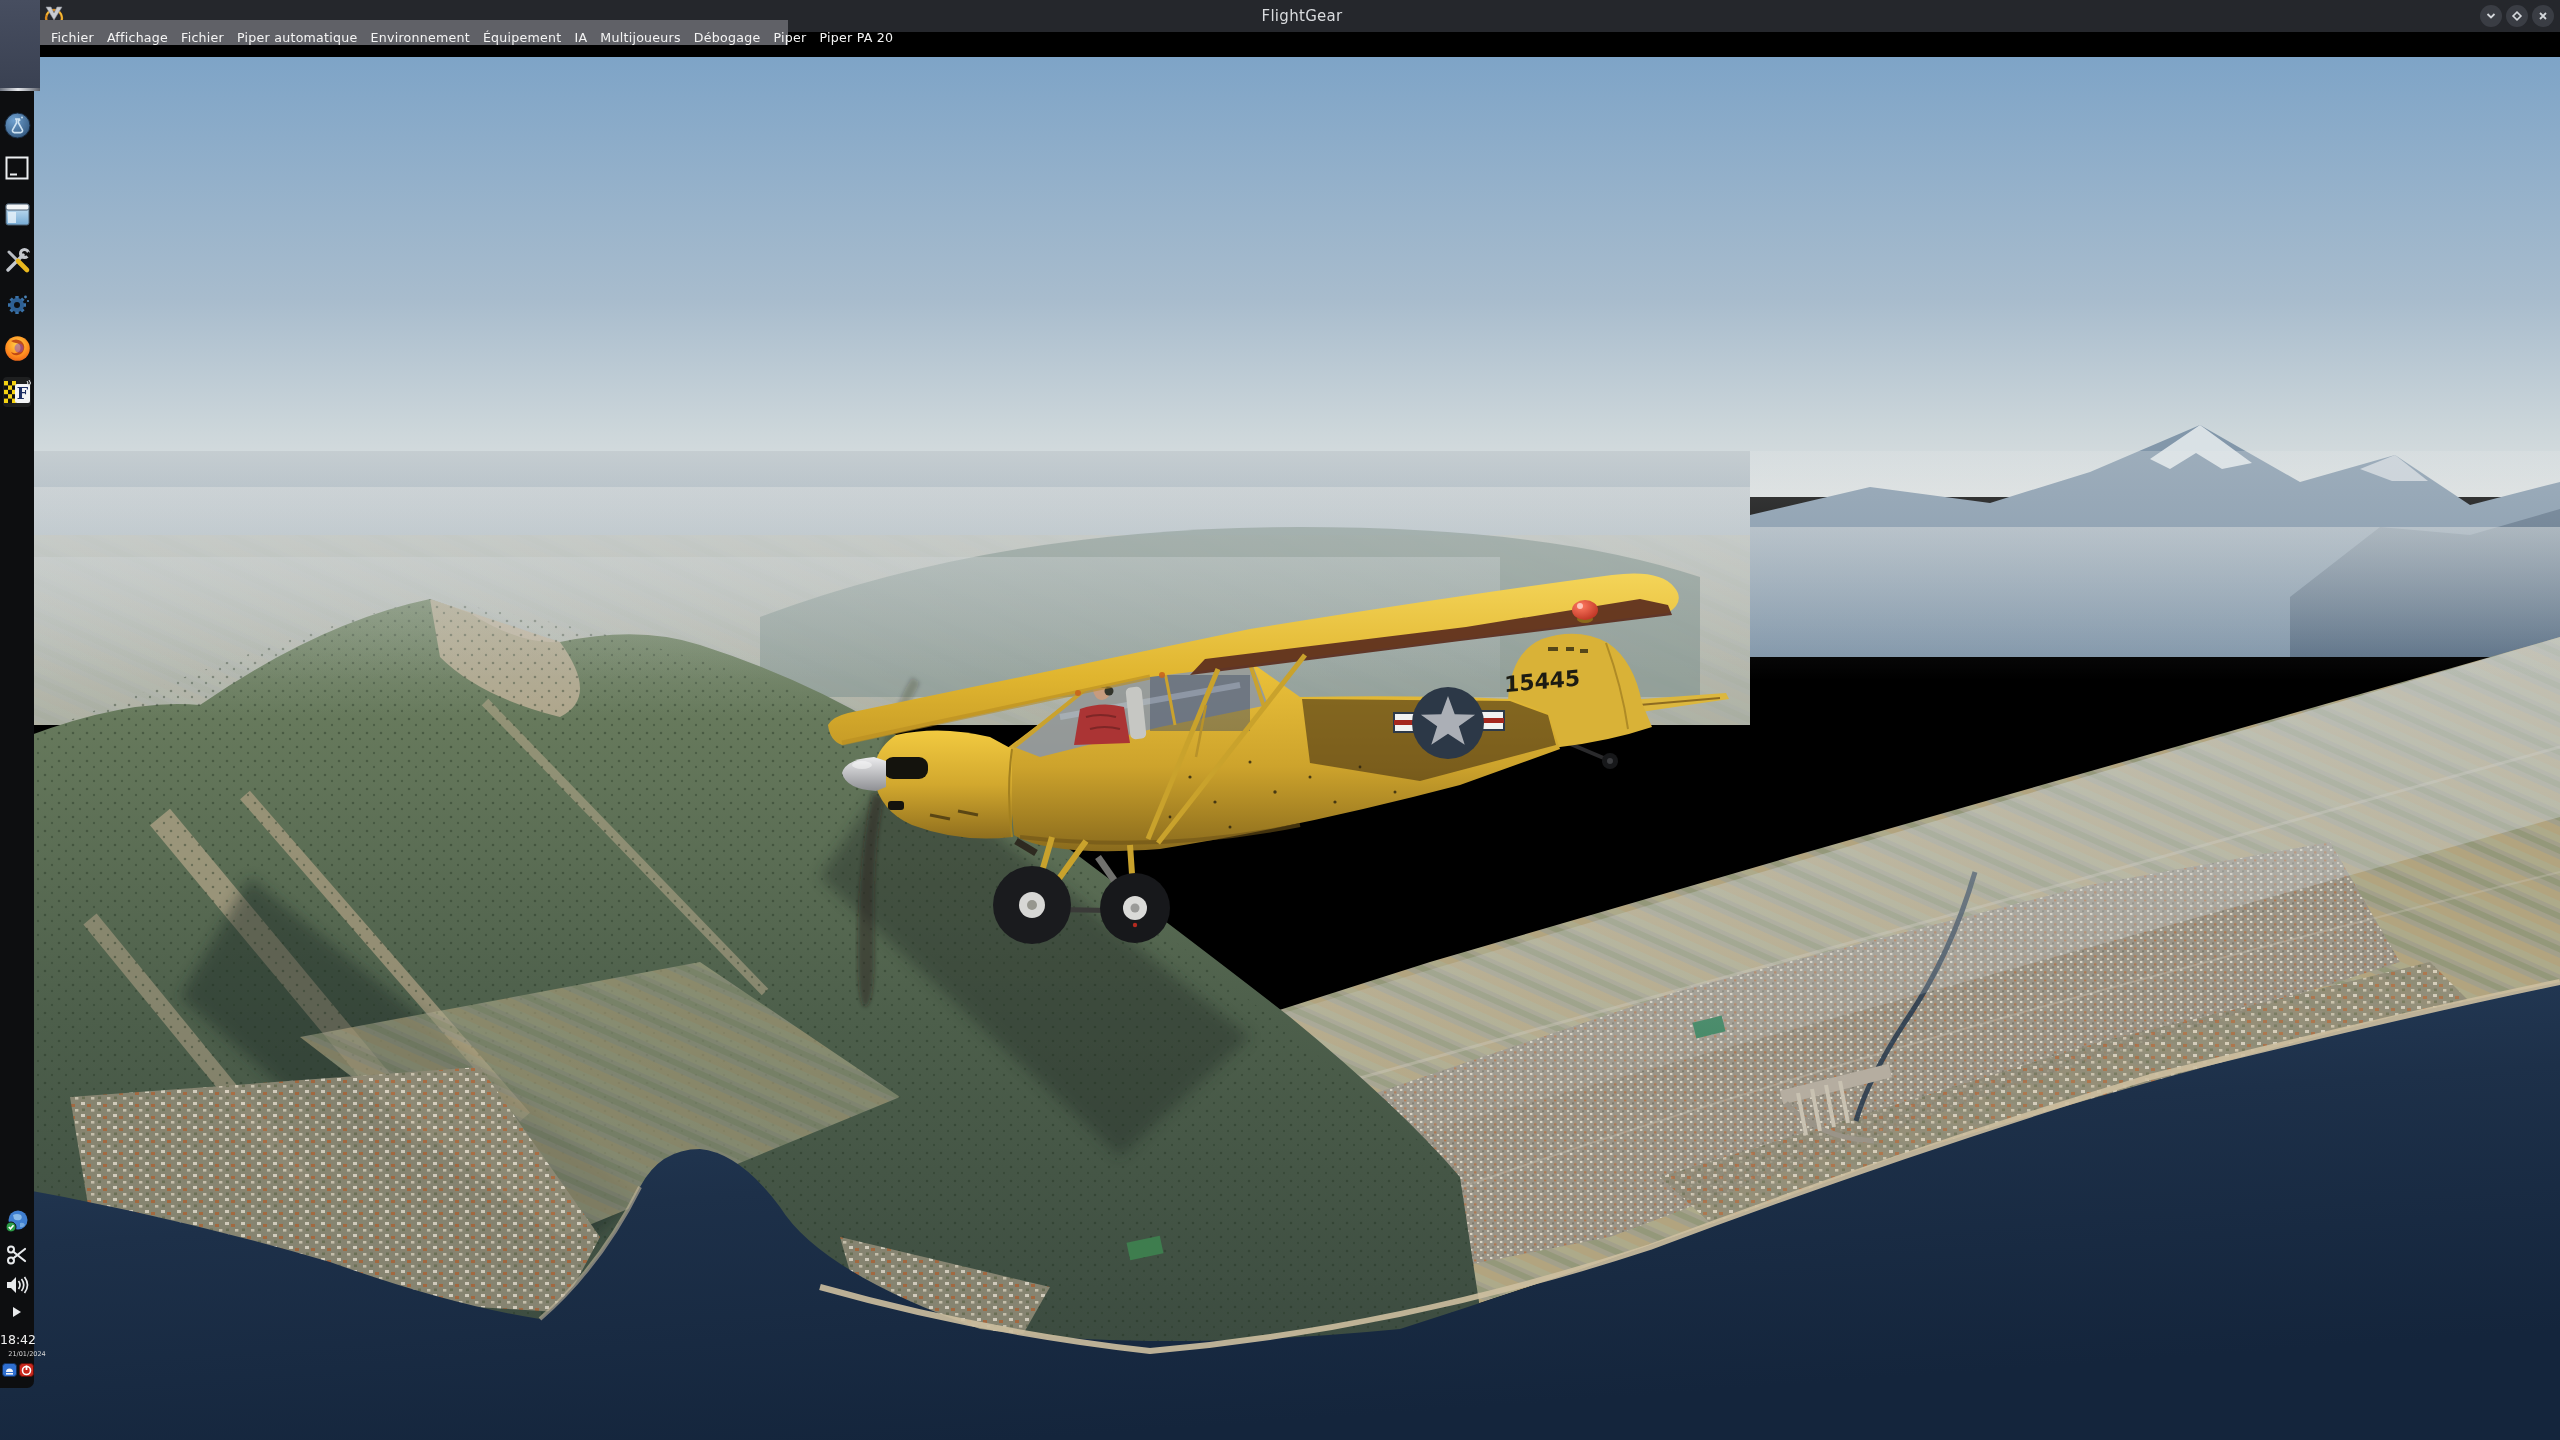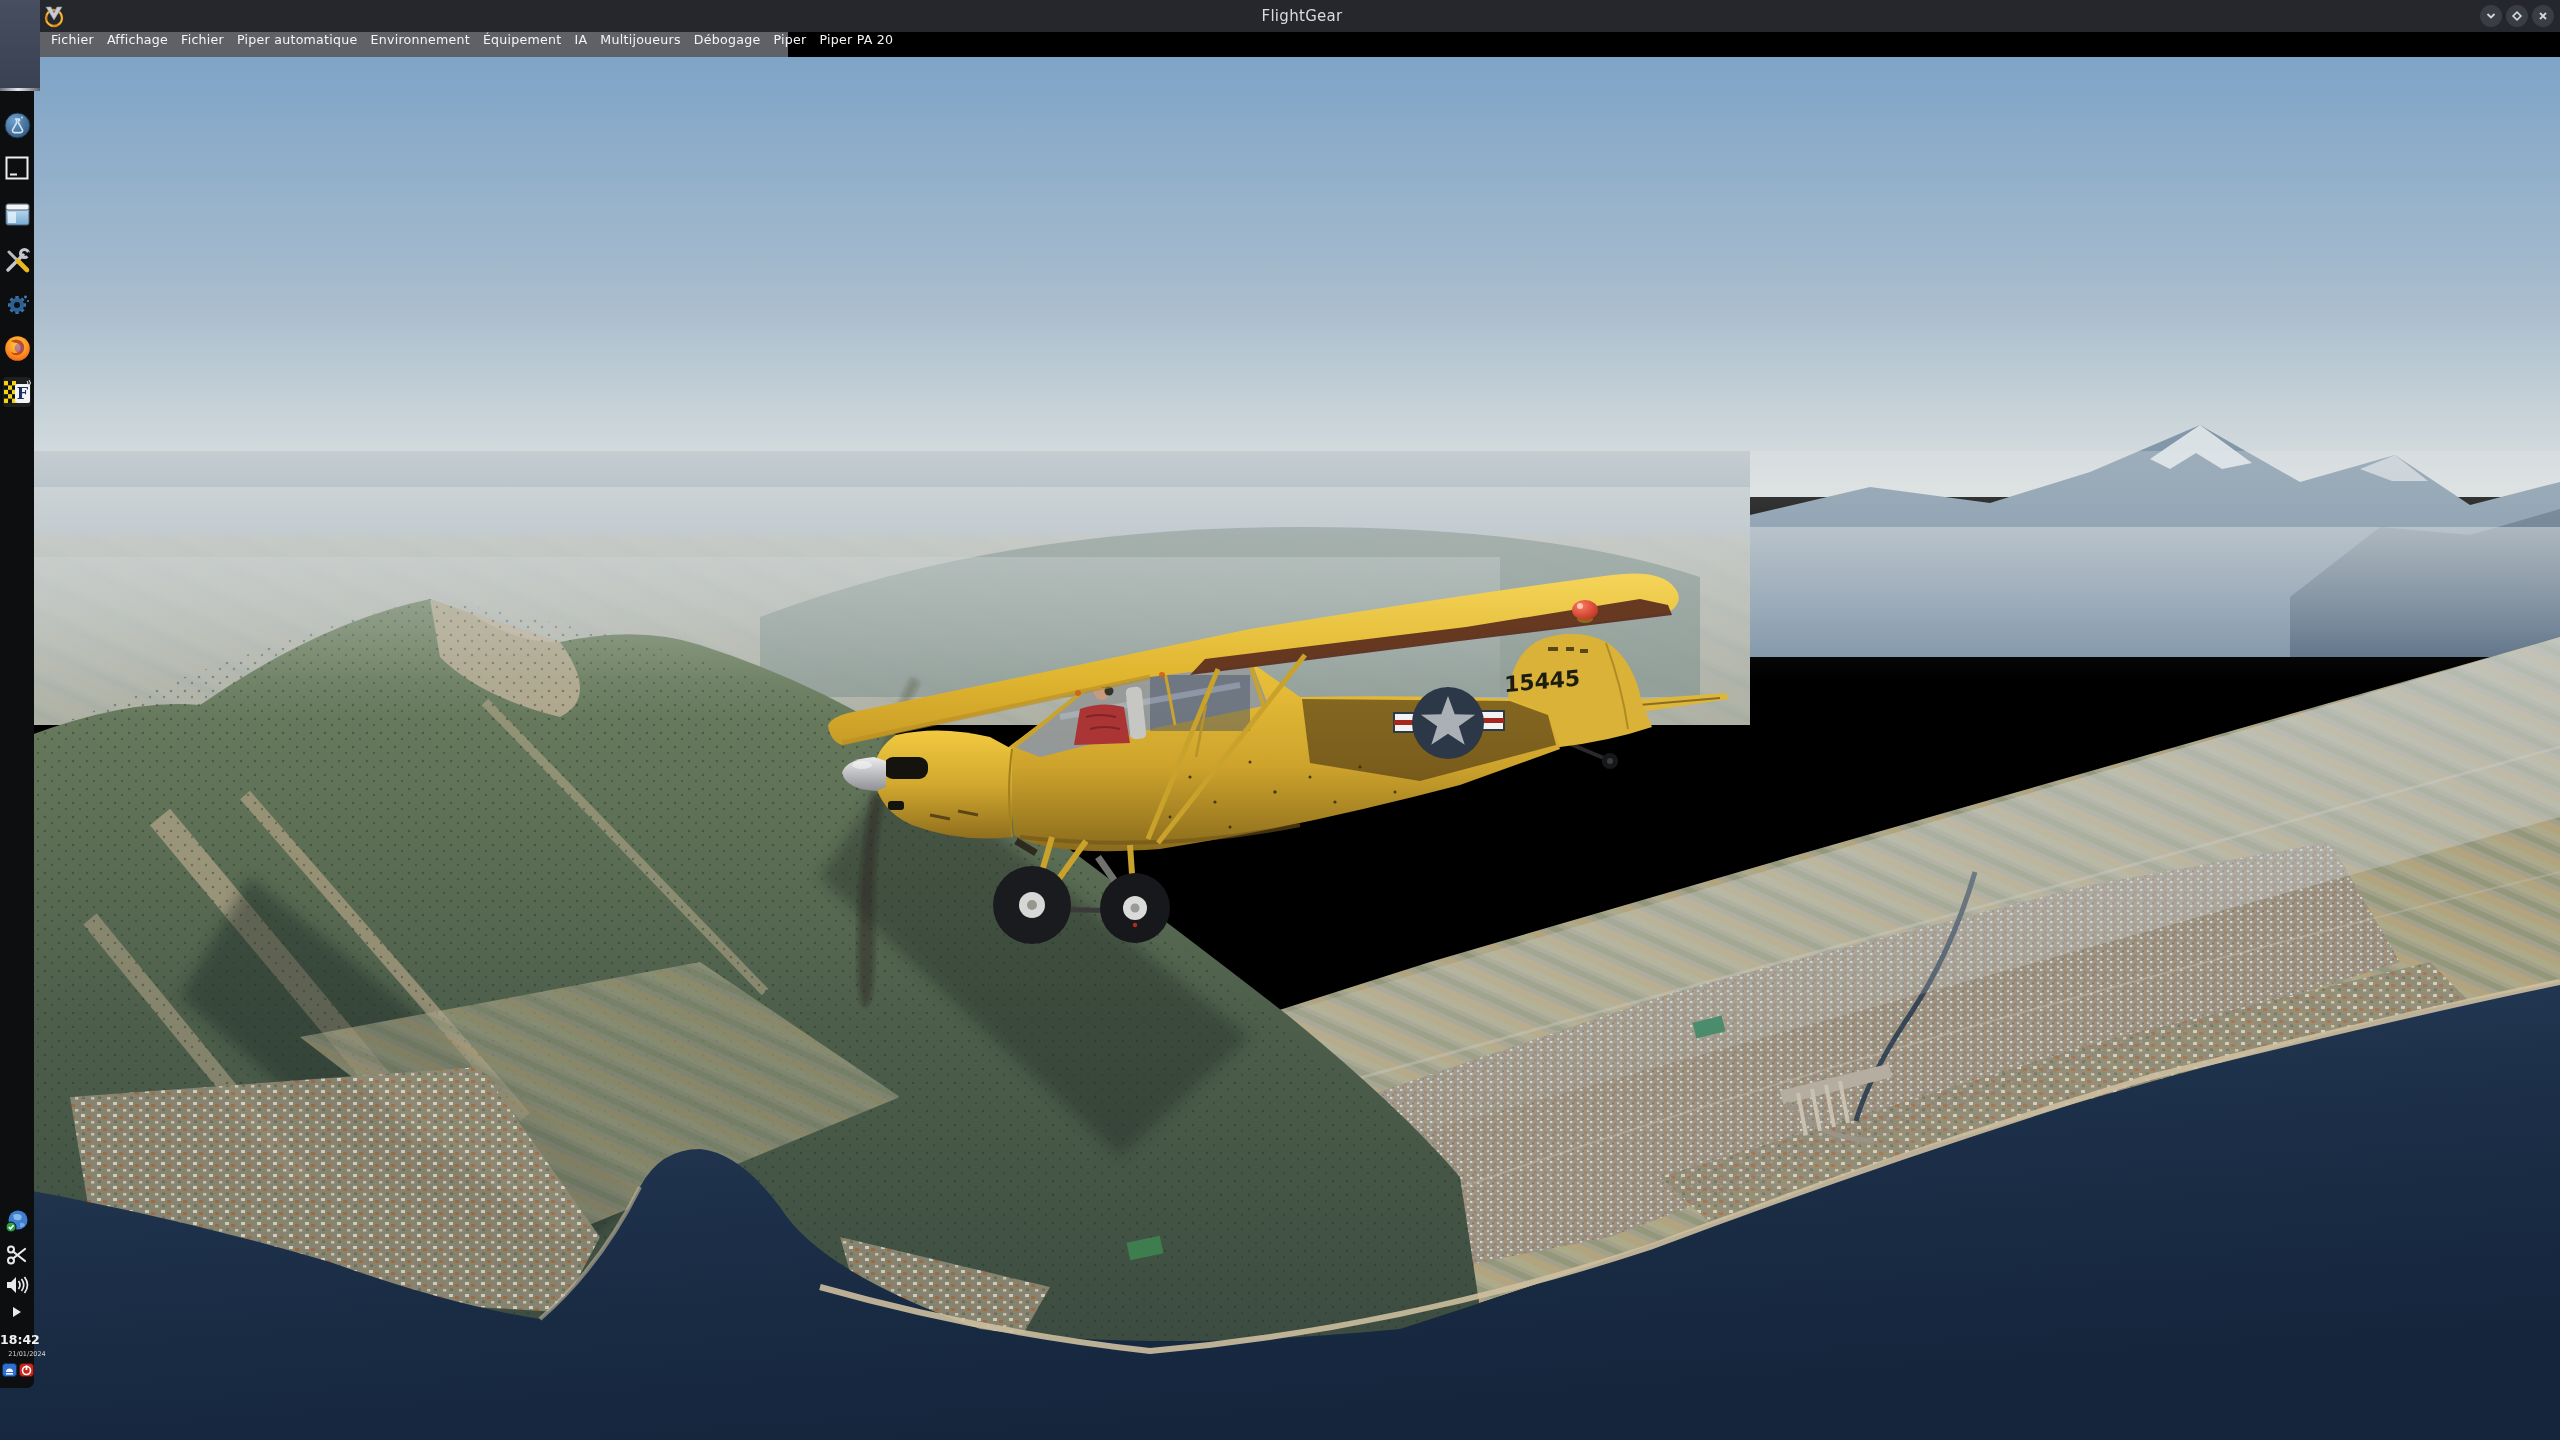--- a/index.html
+++ b/index.html
@@ -7,38 +7,38 @@
           font-family:"DejaVu Sans","Liberation Sans",sans-serif;background:#000;}
   
   .titlebar{position:absolute;left:0;top:0;width:2560px;height:32px;background:#25272c;z-index:20;}
   .titlebar .title{position:absolute;left:0;right:0;top:0;height:32px;line-height:32px;
                    text-align:center;color:#d9dbde;font-size:15px;letter-spacing:.3px;padding-left:44px;}
   .win-icon{position:absolute;left:42px;top:4px;width:24px;height:24px;}
   .win-controls{position:absolute;right:6px;top:5px;display:flex;gap:4px;z-index:22;}
   .wc-btn{width:22px;height:22px;border-radius:50%;background:#3a3d44;display:flex;
           align-items:center;justify-content:center;cursor:default;}
   .wc-btn svg{display:block;}
-  .menubar{position:absolute;left:36px;top:32px;width:752px;height:25px;background:#606167;
-           z-index:20;display:flex;align-items:flex-start;gap:13px;padding-left:15px;box-sizing:border-box;}
+  .menubar{position:absolute;left:36px;top:20px;width:752px;height:25px;background:#606167;
+           z-index:20;display:flex;align-items:flex-end;gap:13px;padding-left:15px;box-sizing:border-box;}
   .menubar .mi{color:#f4f4f4;font-size:12.6px;letter-spacing:.25px;white-space:nowrap;}
   
   .viewport{position:absolute;left:0;top:57px;width:2560px;height:1383px;z-index:1;}
   .viewport svg{display:block;width:100%;height:100%;}
   
   .panel{position:absolute;left:0;top:0;width:34px;height:1388px;background:#0d0e10;
          z-index:30;border-bottom-right-radius:7px;}
   .panel-top{position:absolute;left:0;top:0;width:40px;height:88px;z-index:31;
              background:linear-gradient(#474e60,#3a4152);}
   .panel-top:after{content:"";position:absolute;left:0;right:0;bottom:-3px;height:3px;
              background:linear-gradient(90deg,#6a707c,#e6e8ec 45%,#5a5f6a);}
   .launcher{position:absolute;left:3px;width:28px;height:28px;display:flex;align-items:center;
             justify-content:center;}
   .launcher.active{background:rgba(255,255,255,.07);border-radius:4px;}
   .tray-icon{position:absolute;left:4px;width:26px;height:26px;display:flex;align-items:center;justify-content:center;}
-  .clock{position:absolute;left:0;width:34px;text-align:center;color:#f2f2f2;font-size:12.5px;font-weight:bold;}
+  .clock{position:absolute;left:0;width:34px;text-align:center;color:#f2f2f2;font-size:12.5px;}
   .date{position:absolute;left:0;width:54px;text-align:center;color:#d8d8d8;font-size:6.5px;}
   .session-row{position:absolute;left:2px;top:1363px;width:32px;display:flex;gap:2px;justify-content:center;}
 </style>
 </head>
 <body>
 
 <div class="screen">
 
   <div class="viewport">
   <svg viewBox="0 0 2560 1383" preserveAspectRatio="none">

